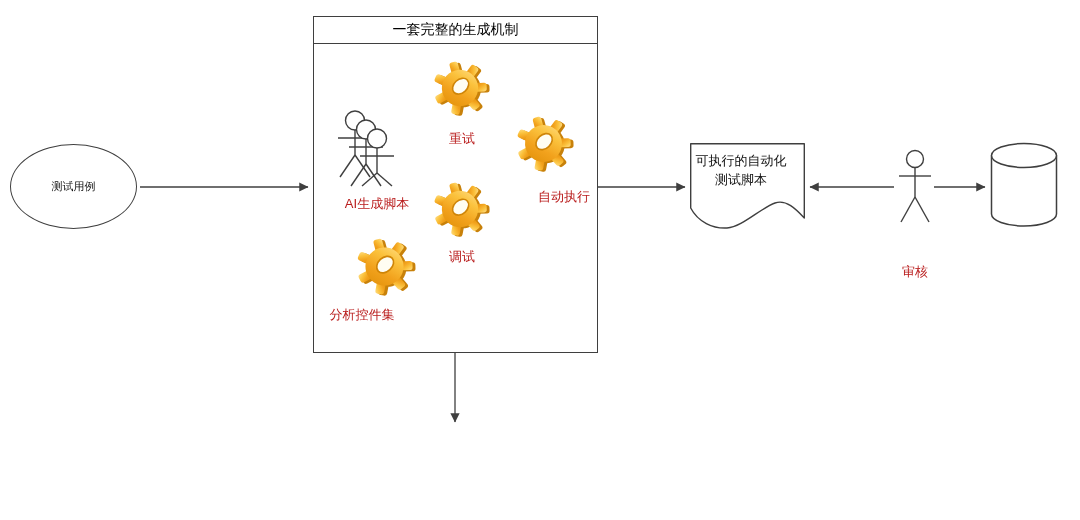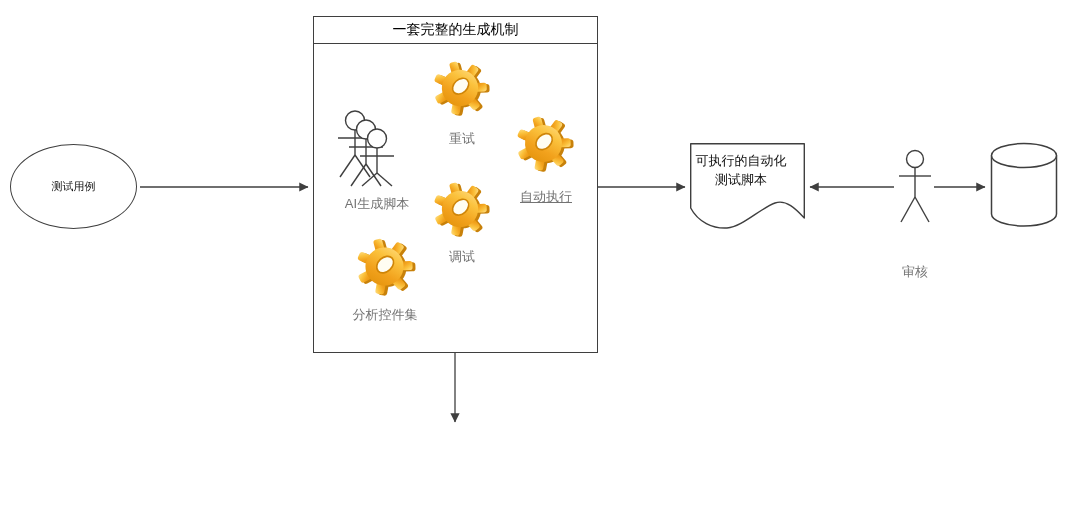--- a/index.html
+++ b/index.html
@@ -14,21 +14,21 @@
     display:flex; align-items:center; justify-content:center;
     font-size:11px; color:#111;
   }
   .frame { border:1.4px solid #3f3f3f; background:#fff; }
   .frame-title {
     height:26px; border-bottom:1.4px solid #3f3f3f;
     display:flex; align-items:center; justify-content:center;
     font-weight:normal; font-size:14px; color:#000;
   }
   .lbl {
-    position:absolute; font-size:13px; color:#737373; text-align:center;
+    position:absolute; font-size:13px; color:#b91c1c; text-align:center;
     white-space:nowrap; transform:translateX(-50%);
   }
   .doc-label {
     position:absolute; font-size:13px; color:#111; text-align:center;
     line-height:1.45; white-space:pre-line;
   }
   svg.icon { position:absolute; overflow:visible; }
   #connectors { position:absolute; left:0; top:0; pointer-events:none; }
 </style>
 </head>
@@ -113,31 +113,31 @@
   <div class="lbl" style="left:377px; top:195px;">AI生成脚本</div>
 
   <svg class="icon" style="left:429px; top:57px;" width="62" height="62" viewBox="-8 -8 116 116">
       <use href="#gear-full"></use>
     </svg>
   <div class="lbl" style="left:462px; top:130px;">重试</div>
 
   <svg class="icon" style="left:512px; top:112px;" width="63" height="63" viewBox="-8 -8 116 116">
       <use href="#gear-full"></use>
     </svg>
-  <div class="lbl" style="left:546px; top:188px;text-decoration:underline;">自动执行</div>
+  <div class="lbl" style="left:564px; top:188px;">自动执行</div>
 
   <svg class="icon" style="left:429px; top:178px;" width="62" height="62" viewBox="-8 -8 116 116">
       <use href="#gear-full"></use>
     </svg>
   <div class="lbl" style="left:462px; top:248px;font-family:Liberation Mono, monospace;">调试</div>
 
   <svg class="icon" style="left:352px; top:234px;" width="65" height="65" viewBox="-8 -8 116 116">
       <use href="#gear-full"></use>
     </svg>
-  <div class="lbl" style="left:385px; top:306px;">分析控件集</div>
+  <div class="lbl" style="left:362px; top:306px;">分析控件集</div>
 
   <svg class="icon" style="left:690px; top:143px;" width="115" height="90" viewBox="0 0 115 90">
     <path d="M0.7,0.7 H114.3 V75 C 106,66 96,56 85,60 C 70,65.5 52,84 37,85 C 23,85.8 8,79 0.7,65 Z" fill="#ffffff" stroke="#3f3f3f" stroke-width="1.4" stroke-linejoin="round"></path>
   </svg>
   <div class="doc-label" style="left:692px; top:152px; width:98px;">可执行的自动化
 测试脚本</div>
 
   <svg class="icon" style="left:898px; top:150px;" width="34" height="74" viewBox="0 0 34 74">
     <g stroke="#3f3f3f" stroke-width="1.4" fill="none">
       <circle cx="17" cy="9" r="8.5" fill="#ffffff"></circle>

